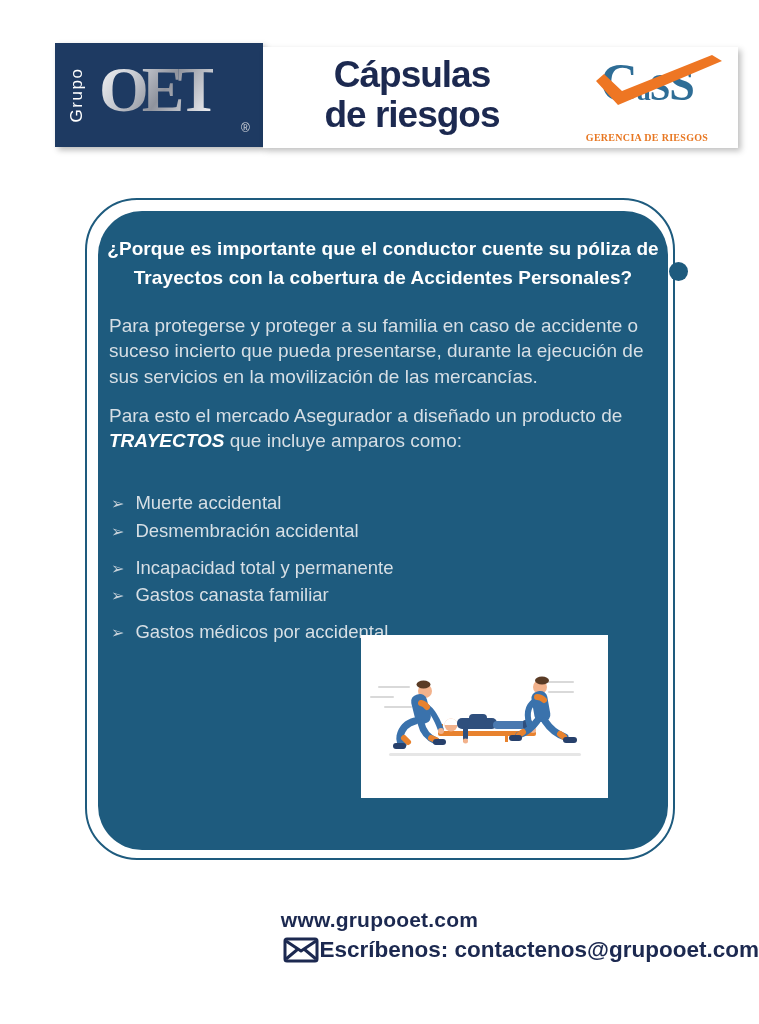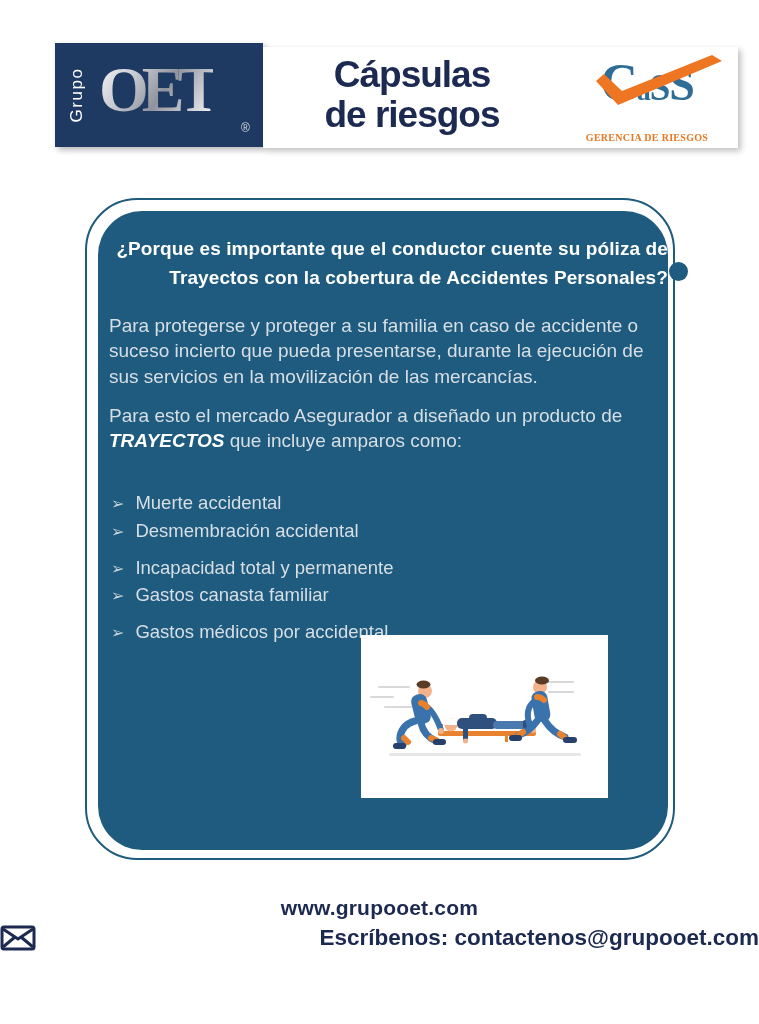--- a/index.html
+++ b/index.html
@@ -29,36 +29,36 @@
   .cass-tagline{margin-top:17px;font-family:"Liberation Serif",serif;font-size:10px;font-weight:700;
                 color:#E87722;letter-spacing:.3px;white-space:nowrap;}
 
   
   .card-outline{position:absolute;left:85px;top:198px;width:590px;height:662px;
                 border:2.5px solid #1E5B7E;border-radius:52px;box-sizing:border-box;}
   .card-dot{position:absolute;left:669px;top:262px;width:19px;height:19px;border-radius:50%;
             background:#1E5B7E;}
   .card{position:absolute;left:98px;top:211px;width:570px;height:639px;background:#1E5B7E;
         border-radius:44px;}
-  .card-title{position:absolute;top:24px;left:0;right:0;text-align:right;font-weight:700;
+  .card-title{position:absolute;top:24px;left:0;right:0;text-align:center;font-weight:700;
               font-size:19px;color:#ffffff;line-height:1.5;letter-spacing:.1px;}
   .card-p{position:absolute;left:11px;right:11px;font-size:19px;color:#D7DFE5;line-height:1.33;}
   .p1{top:102px;}
   .p2{top:192px;}
   .p2 .hl{font-style:italic;font-weight:800;color:#ffffff;}
   .bullets{position:absolute;top:278px;left:13px;right:10px;}
   .bullet-group{margin-bottom:9px;}
   .bullet{display:flex;gap:11px;font-size:18.5px;color:#D7DFE5;line-height:1.5;align-items:baseline;}
   .bullet .arrow{color:#C7D2DA;font-size:16px;}
   .illus{position:absolute;left:263px;top:424px;width:247px;height:163px;background:#ffffff;}
 
   
   .footer{position:absolute;top:896px;left:0;width:100%;text-align:center;color:#1C2950;}
-  .site{font-size:21px;font-weight:700;letter-spacing:.2px;}
-  .contact{margin-top:5px;font-size:22.5px;font-weight:700;display:flex;justify-content:space-between;
+  .site{font-size:21px;font-weight:700;letter-spacing:.2px;margin-top:12px;}
+  .contact{margin-top:5px;font-size:22.5px;font-weight:700;display:flex;justify-content:flex-end;
            align-items:center;gap:0;}
 </style>
 </head>
 <body>
 
 <div class="page">
 
   <div class="logo-box">
     <span class="grupo">Grupo</span>
     <span class="oet">OET</span>

